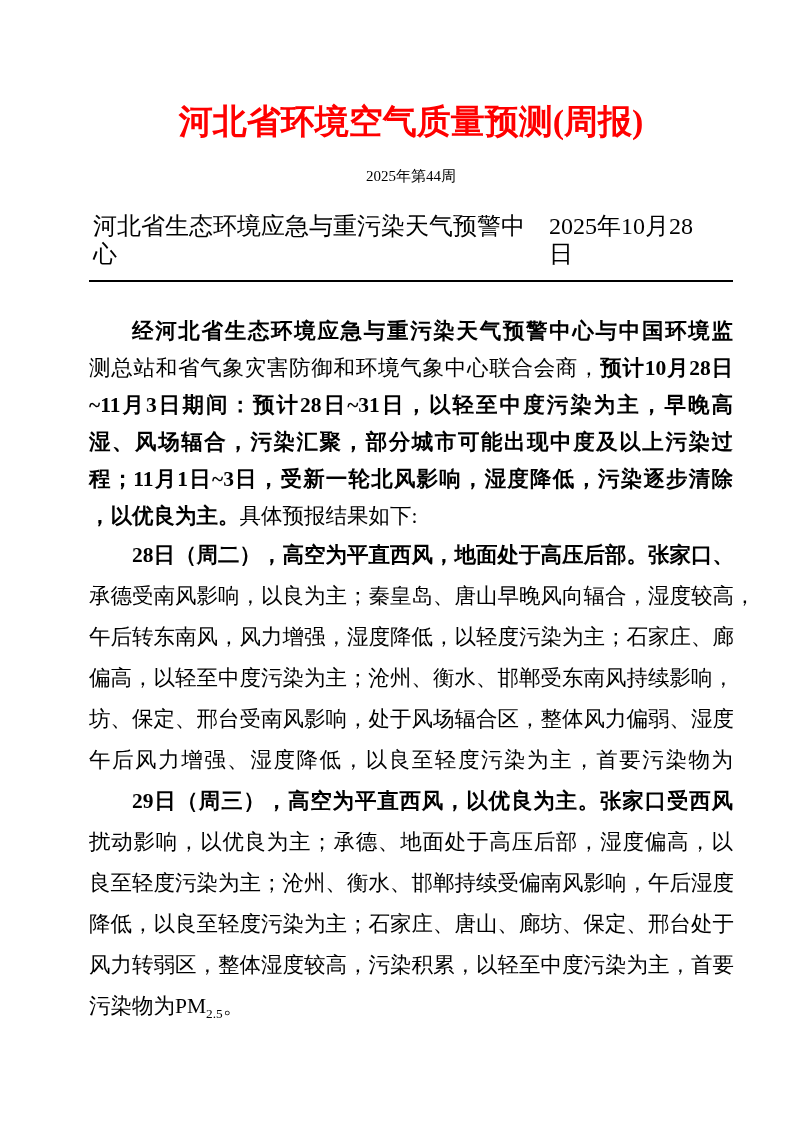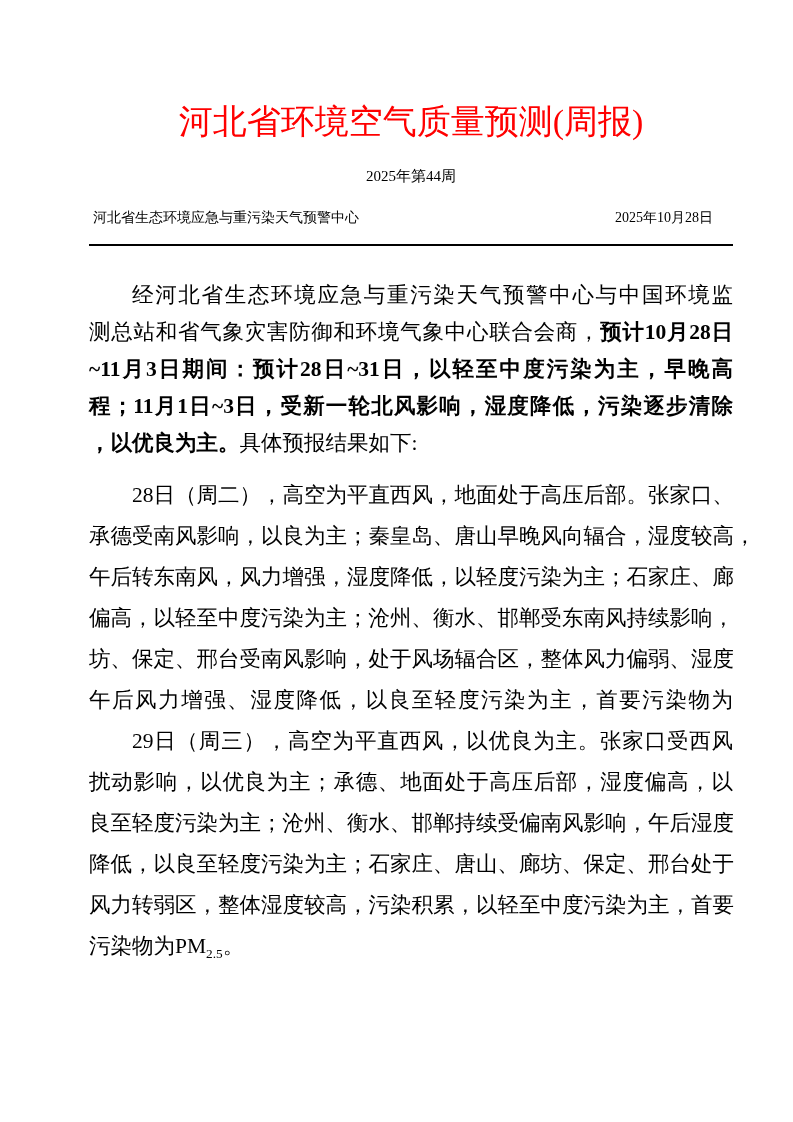--- a/index.html
+++ b/index.html
@@ -13,34 +13,34 @@
     color: #000000;
   }
   .content {
     margin-left: 89px;
     width: 644px;
   }
   .title {
     margin-top: 101px;
     font-size: 34px;
     line-height: 42px;
-    font-weight: normal;
+    font-weight: bold;
     color: var(--accent-red, #ff0000);
     text-align: center;
     white-space: nowrap;
   }
   .subtitle {
     margin-top: 21px;
     font-size: 15px;
     line-height: 24px;
     text-align: center;
   }
   .org-row {
-    margin-top: 16px;
-    font-size: 14px;
+    margin-top: 24px;
+    font-size: 24px;
     line-height: 28px;
     display: flex;
     justify-content: space-between;
     align-items: baseline;
     gap: 11px;
   }
   .org-row .org { padding-left: 4px; }
   .org-row .date { padding-right: 20px; }
   .rule {
     margin-top: 12px;
@@ -50,44 +50,45 @@
   .doc-body {
     margin-top: 31px;
     font-size: 21.5px;
   }
   .para .line {
     text-align: justify;
     text-align-last: justify;
     white-space: nowrap;
   }
   .para .line.last { text-align-last: left; }
-  .para .line.first { text-indent: 2em; }
+  .para .line.first { text-indent: 2em; font-weight: bold; }
   .p0 .line { line-height: 37px; height: 37px; }
   .p1 .line, .p2 .line, .p3 .line { line-height: 41px; height: 41px; }
-  .p1 { margin-top: 13px; }
+  .p1 { }
   .bold { font-weight: bold; }
   sub { font-size: 0.62em; line-height: 0; }
 </style>
 </head>
 <body>
 
 <div class="page">
   <div class="content">
     <div class="title">河北省环境空气质量预测(周报)</div>
     <div class="subtitle">2025年第44周</div>
     <div class="org-row">
       <span class="org">河北省生态环境应急与重污染天气预警中心</span>
       <span class="date">2025年10月28日</span>
     </div>
     <div class="rule"></div>
     <div class="doc-body">
         <div class="para p0">
           <div class="line first"><span>经河北省生态环境应急与重污染天气预警中心与中国环境监</span></div>
           <div class="line"><span>测总站和省气象灾害防御和环境气象中心联合会商，</span><span class="bold">预计10月28日</span></div>
           <div class="line"><span class="bold">~11月3日期间：预计28日~31日，以轻至中度污染为主，早晚高</span></div>
+          <div class="line"><span class="bold">湿、风场辐合，污染汇聚，部分城市可能出现中度及以上污染过</span></div>
           <div class="line"><span class="bold">程；11月1日~3日，受新一轮北风影响，湿度降低，污染逐步清除</span></div>
           <div class="line last"><span class="bold">，以优良为主。</span><span>具体预报结果如下:</span></div>
         </div>
         <div class="para p1">
           <div class="line first"><span>28日（周二），高空为平直西风，地面处于高压后部。张家口、</span></div>
           <div class="line"><span>承德受南风影响，以良为主；秦皇岛、唐山早晚风向辐合，湿度较高，</span></div>
           <div class="line"><span>午后转东南风，风力增强，湿度降低，以轻度污染为主；石家庄、廊</span></div>
           <div class="line"><span>偏高，以轻至中度污染为主；沧州、衡水、邯郸受东南风持续影响，</span></div>
           <div class="line"><span>坊、保定、邢台受南风影响，处于风场辐合区，整体风力偏弱、湿度</span></div>
           <div class="line"><span>午后风力增强、湿度降低，以良至轻度污染为主，首要污染物为</span></div>

